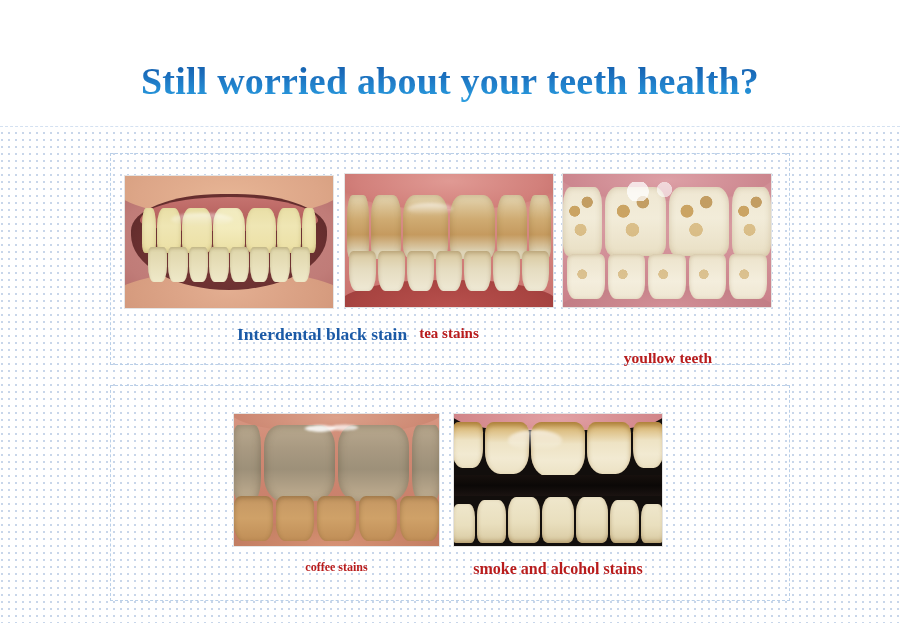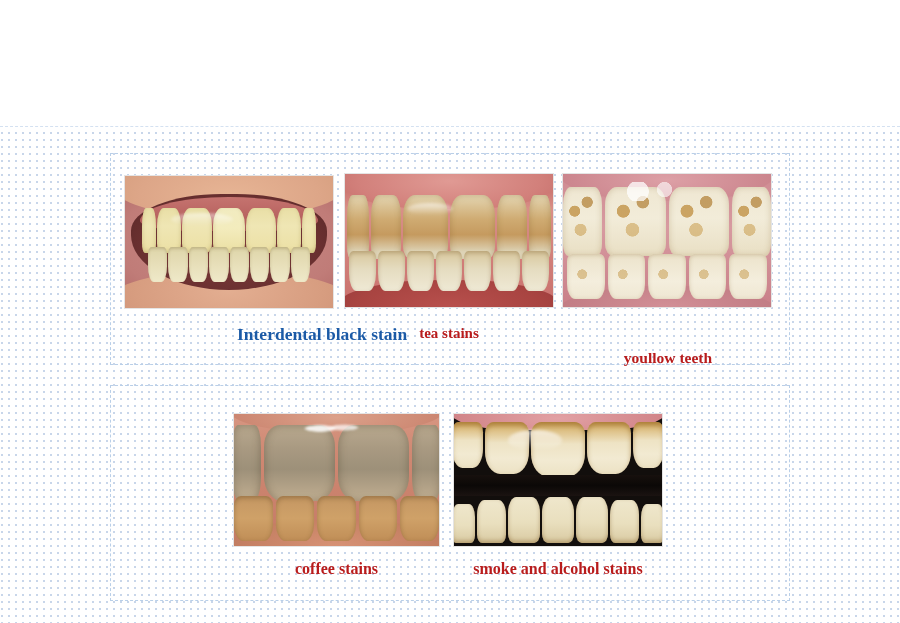--- a/index.html
+++ b/index.html
@@ -106,21 +106,21 @@
   #card-yellow .caption   { top: 172px; font-size: 15.5px; margin-top: 24px; }
 
   #card-interdental { left: 110px; top: 153px; width: 238px; height: 212px; }
   #card-tea         { left: 344px; top: 153px; width: 210px; height: 212px; }
   #card-yellow      { left: 562px; top: 153px; width: 212px; height: 212px; }
 
   
   #card-coffee { left: 233px; top: 385px; width: 207px; height: 216px; }
   #card-smoke  { left: 453px; top: 385px; width: 210px; height: 216px; }
   #card-coffee .photo  { left: 0; top: 28px; width: 207px; height: 134px; }
-  #card-coffee .caption{ top: 175px; font-size: 16px; }
+  #card-coffee .caption{ top: 175px; font-size: 12px; }
   #card-smoke .photo   { left: 0; top: 28px; width: 210px; height: 134px; }
   #card-smoke .caption { top: 175px; font-size: 16px; }
 
   
   .layer { position: absolute; inset: 0; }
 
   
   .p1-lipbg {
     background:
       radial-gradient(ellipse 120% 95% at 50% 50%, #c98a86 0%, #c07c78 45%, #a9605e 75%, #8e4c4b 100%);
@@ -296,20 +296,23 @@
     background: linear-gradient(to bottom, rgba(255,255,255,.7), rgba(255,255,255,0));
     border-radius: 50%; filter: blur(1.5px); }
 </style>
 </head>
 <body>
 
 <div class="page">
   <div class="dot-field"></div>
   <div class="top-rule"></div>
 
+  <div class="title-wrap">
+    <h1 class="title">Still worried about your teeth health?</h1>
+  </div>
 
   <div class="panel" id="panel-row-1"></div>
 
   <div class="card" id="card-interdental">
     <div class="photo">
       <div class="layer p1-lipbg"></div>
       <div class="p1-skin-top"></div>
       <div class="p1-skin-bot"></div>
       <div class="p1-mouth"></div>
       <div class="p1-gum"></div>

